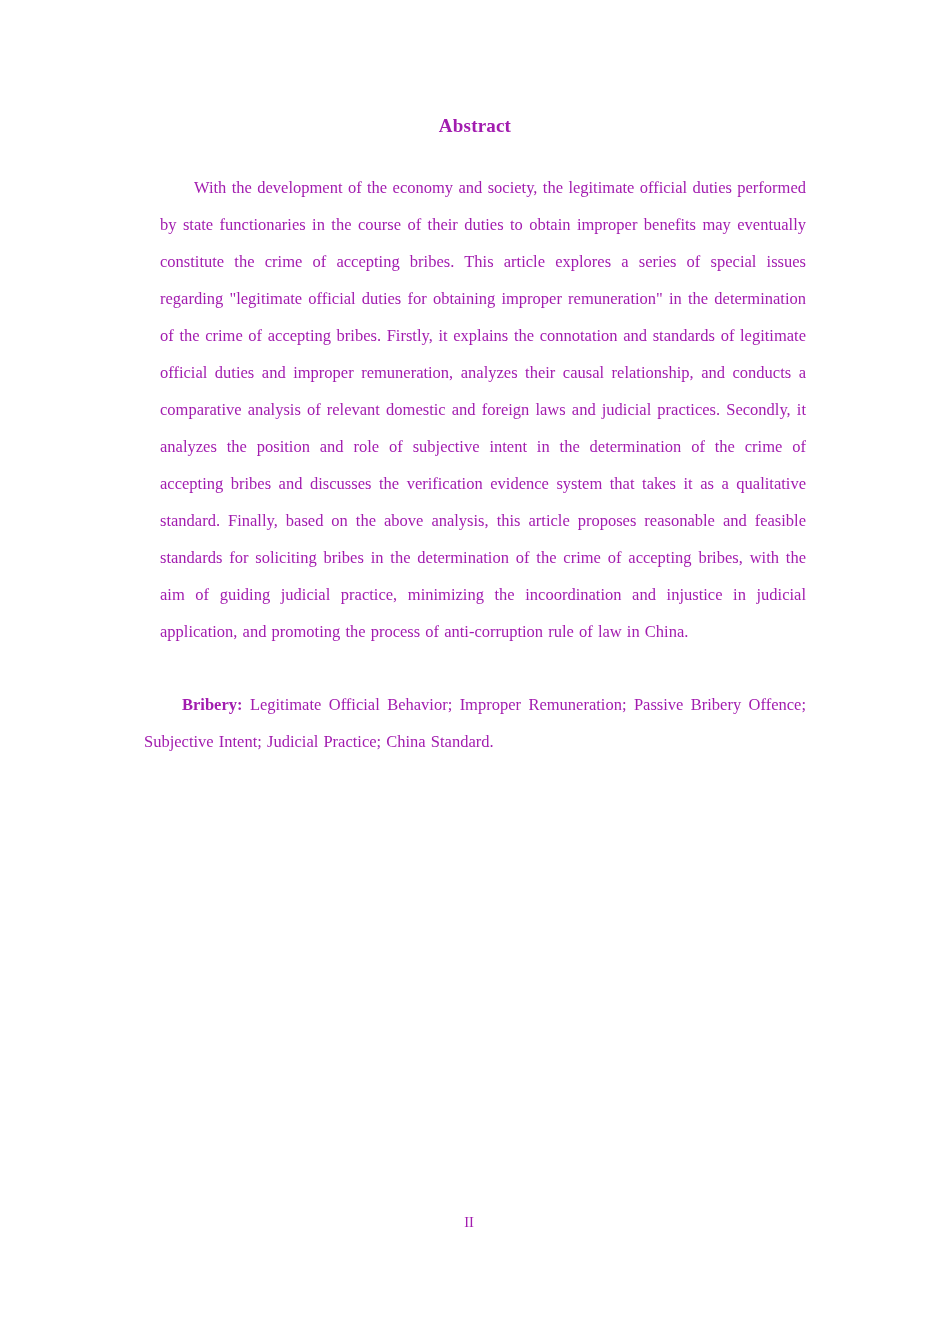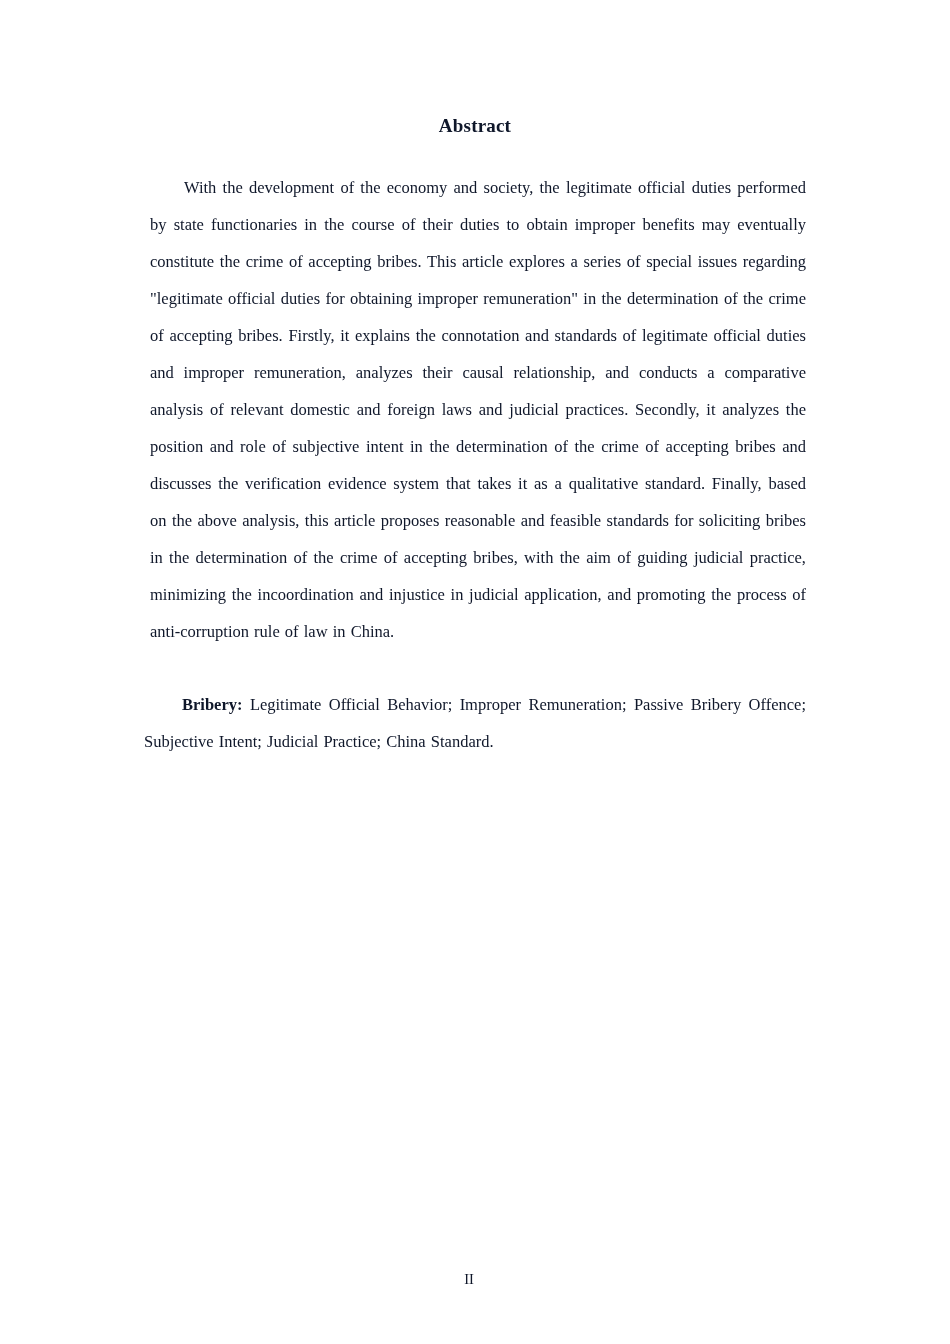--- a/index.html
+++ b/index.html
@@ -5,40 +5,40 @@
   html, body {
     margin: 0;
     padding: 0;
     background: #ffffff;
   }
   .page {
     position: relative;
     width: 938px;
     height: 1344px;
     background: #ffffff;
-    color: #0f172a;
+    color: #a21caf;
     font-family: "Liberation Serif", serif;
     overflow: hidden;
   }
   .content {
     position: absolute;
     left: 144px;
     width: 662px;
     top: 112px;
   }
   .title {
     margin: 0;
     font-size: 19px;
     font-weight: 700;
     line-height: 28px;
     text-align: center;
     letter-spacing: 0.2px;
   }
   .body-paragraph {
-    margin: 29px 0 0 6px;
+    margin: 29px 0 0 16px;
     font-size: 16.5px;
     line-height: 37px;
     text-align: justify;
     text-indent: 34px;
     word-spacing: 1px;
   }
   .keywords-paragraph {
     margin: 36px 0 0 0;
     font-size: 16.5px;
     line-height: 37px;
@@ -46,21 +46,21 @@
     text-indent: 38px;
     word-spacing: 1px;
   }
   .keywords-paragraph .kw-label {
     font-weight: 700;
   }
   .page-number {
     position: absolute;
     left: 0;
     width: 100%;
-    top: 1270px;
+    top: 1213px;
     text-align: center;
     font-size: 14.5px;
     line-height: 18px;
   }
 </style>
 </head>
 <body>
 
 <div class="page">
   <div class="content">

